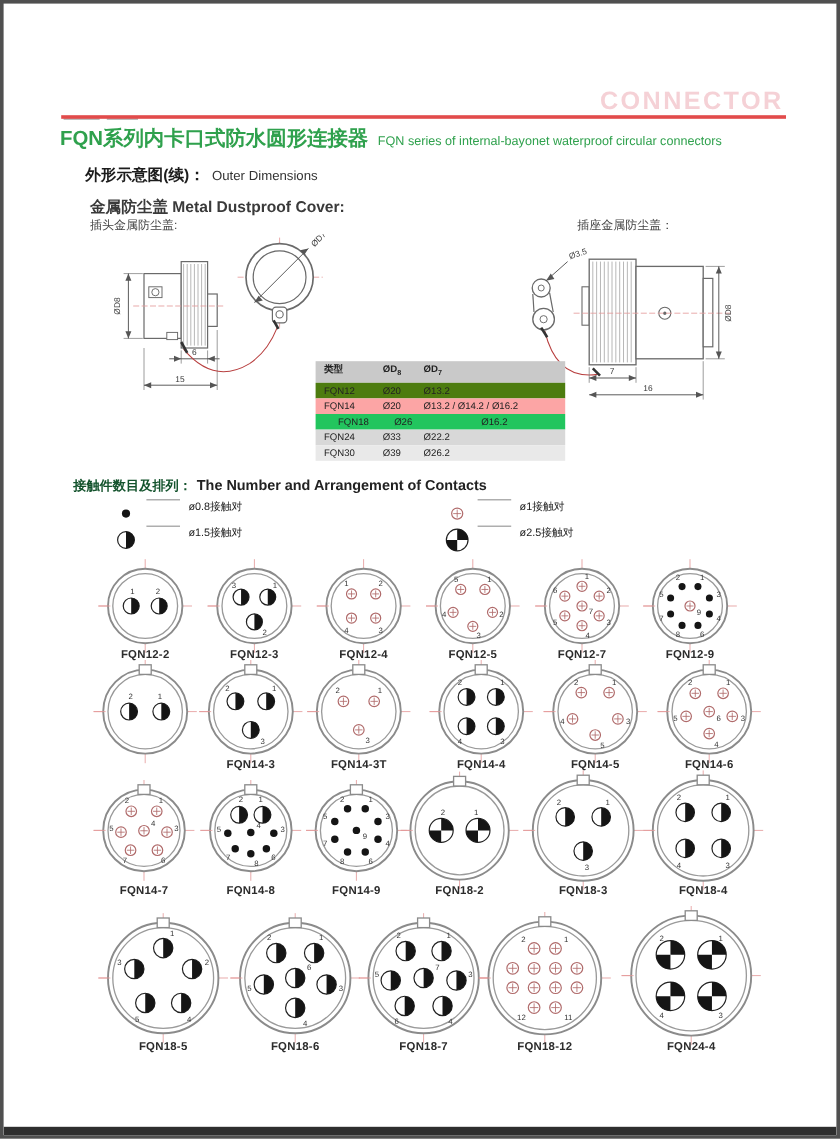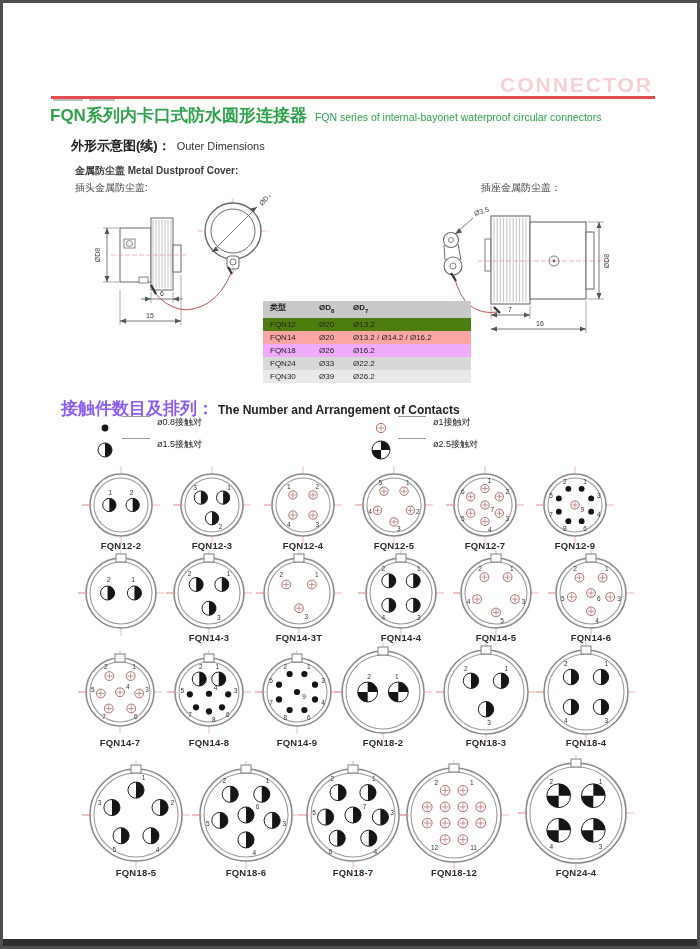--- a/index.html
+++ b/index.html
@@ -11,30 +11,30 @@
   .dash{display:inline-block;height:2px;background:#bdbdbd;vertical-align:middle;}
   .redline{position:absolute;height:3px;background:#e24b4b;z-index:3;}
   .watermark{position:absolute;font-weight:bold;font-size:21px;letter-spacing:2px;
              color:#efb3bb;opacity:.6;z-index:2;}
   .titlerow{position:absolute;display:flex;align-items:baseline;white-space:nowrap;}
   .title-cn{font-size:17px;font-weight:bold;}
   .title-en{font-size:10.5px;margin-left:8px;}
   .subrow{position:absolute;display:flex;align-items:baseline;white-space:nowrap;}
   .sub-cn{font-size:13px;font-weight:bold;color:#1c1c1c;}
   .sub-en{font-size:11px;color:#333;margin-left:6px;}
-  .note{position:absolute;font-size:10px;color:#3a3a3a;font-weight:bold;white-space:nowrap;}
+  .note{position:absolute;font-size:13px;color:#3a3a3a;font-weight:bold;white-space:nowrap;}
   .note2{position:absolute;font-size:10px;color:#444;white-space:nowrap;}
   .dim-table{position:absolute;font-size:8px;line-height:13px;color:#222;}
   .dim-table .trow{display:flex;}
   .dim-table .c1{width:56px;padding-left:7px;box-sizing:border-box;}
   .dim-table .c2{width:34px;}
   .dim-table .c3{width:118px;}
   .dim-table sub{font-size:6px;}
   .contacts-head{position:absolute;display:flex;align-items:baseline;white-space:nowrap;}
-  .ch-cn{font-size:17px;font-weight:bold;color:#8b5cf6;}
+  .ch-cn{font-size:11px;font-weight:bold;color:#14532d;}
   .ch-en{font-size:12px;font-weight:bold;color:#222;margin-left:4px;}
   .legend-item{position:absolute;display:flex;align-items:flex-start;height:22px;}
   .legend-dash{width:28px;height:1px;background:#9b9b9b;margin:0 7px 0 5px;}
   .legend-label{font-size:9px;color:#222;white-space:nowrap;}
   .conn-label{position:absolute;width:90px;text-align:center;font-size:9.5px;
               font-weight:bold;color:#2c2c2c;letter-spacing:.2px;}
 </style>
 </head>
 <body>
 
@@ -204,21 +204,21 @@
       <div class="trow" style="background:#4d7c0f;">
         <span class="c1">FQN12</span>
         <span class="c2">Ø20</span>
         <span class="c3">Ø13.2</span>
       </div>
       <div class="trow" style="background:#fca5a5;">
         <span class="c1">FQN14</span>
         <span class="c2">Ø20</span>
         <span class="c3">Ø13.2 / Ø14.2 / Ø16.2</span>
       </div>
-      <div class="trow" style="background:#f0abfc;">
+      <div class="trow" style="background:#22c55e;text-align:center;">
         <span class="c1">FQN18</span>
         <span class="c2">Ø26</span>
         <span class="c3">Ø16.2</span>
       </div>
       <div class="trow" style="background:#d8d8d8;">
         <span class="c1">FQN24</span>
         <span class="c2">Ø33</span>
         <span class="c3">Ø22.2</span>
       </div>
       <div class="trow" style="background:#e9e9e9;">

